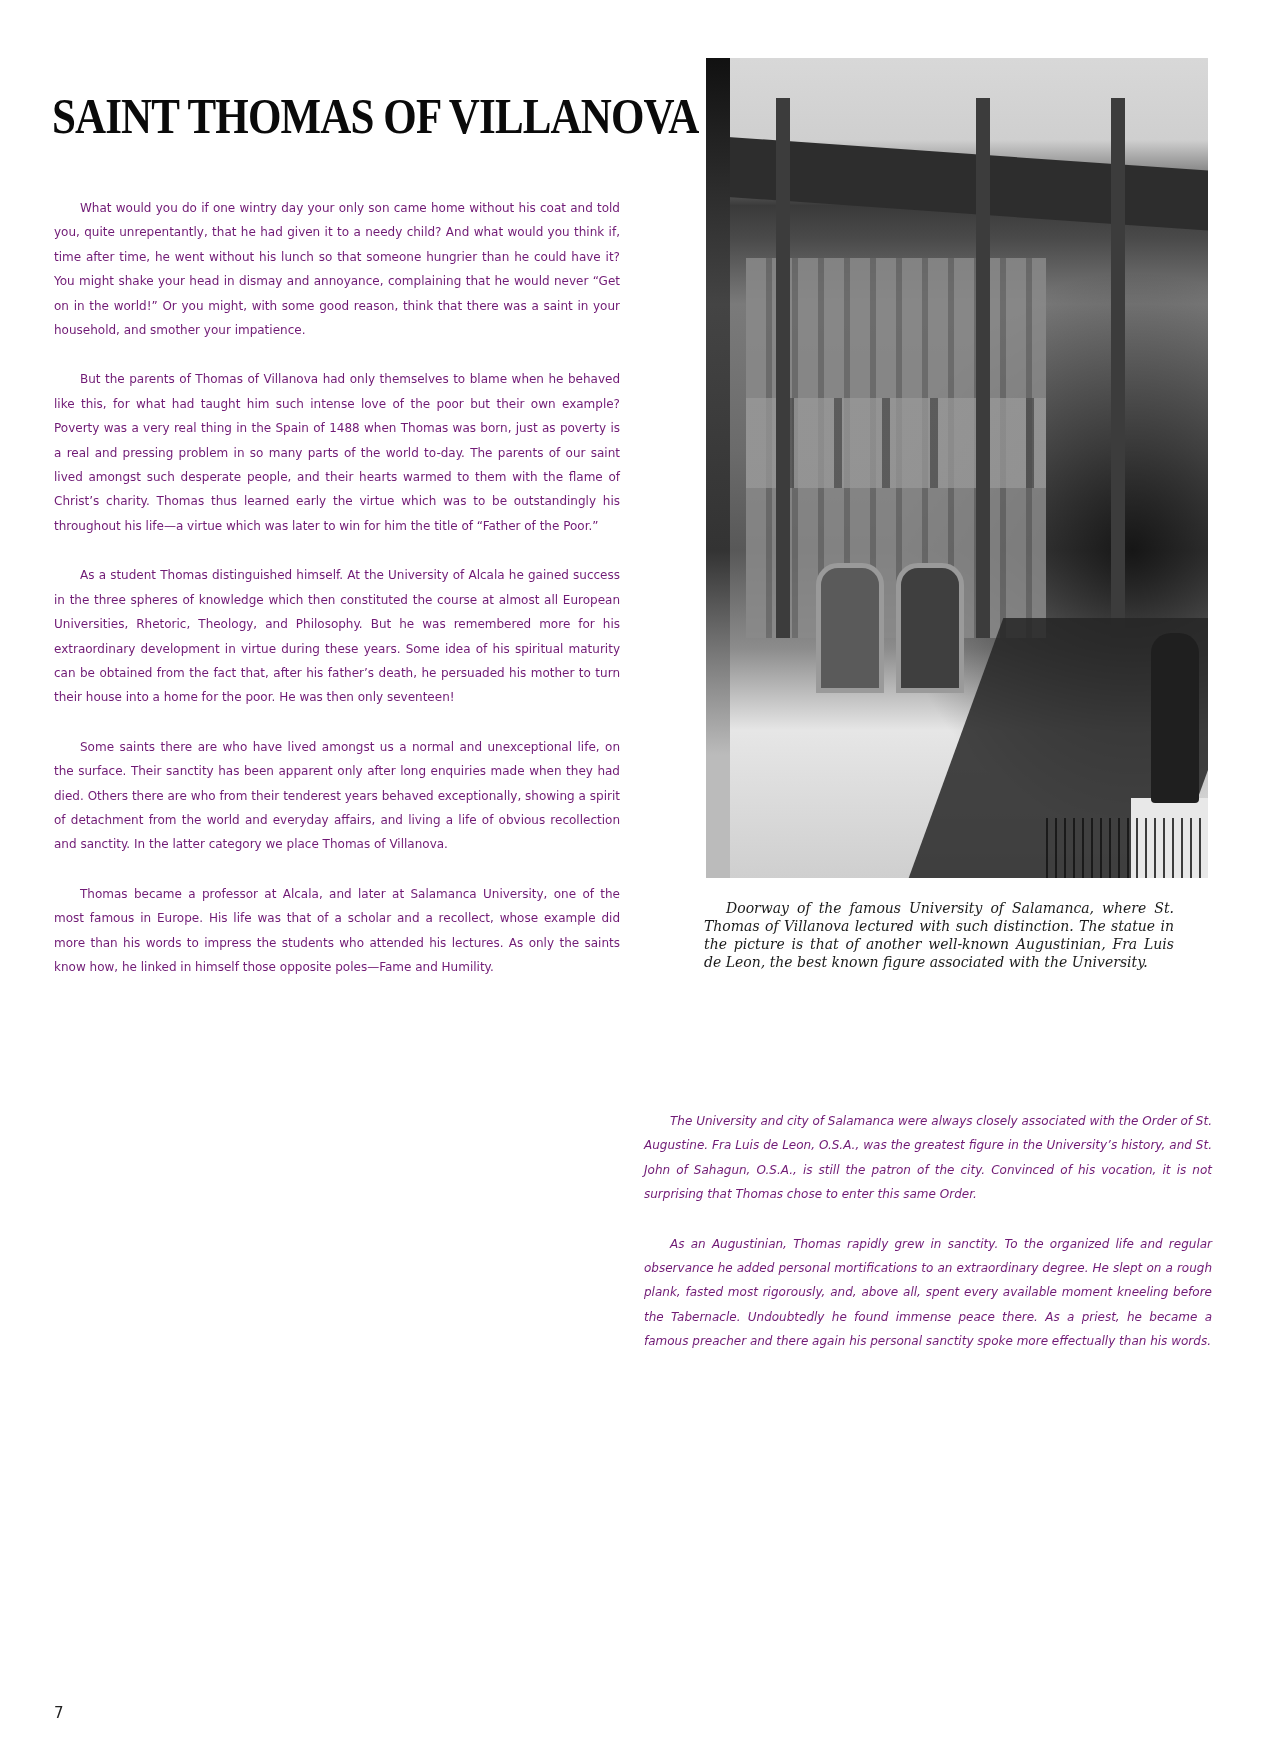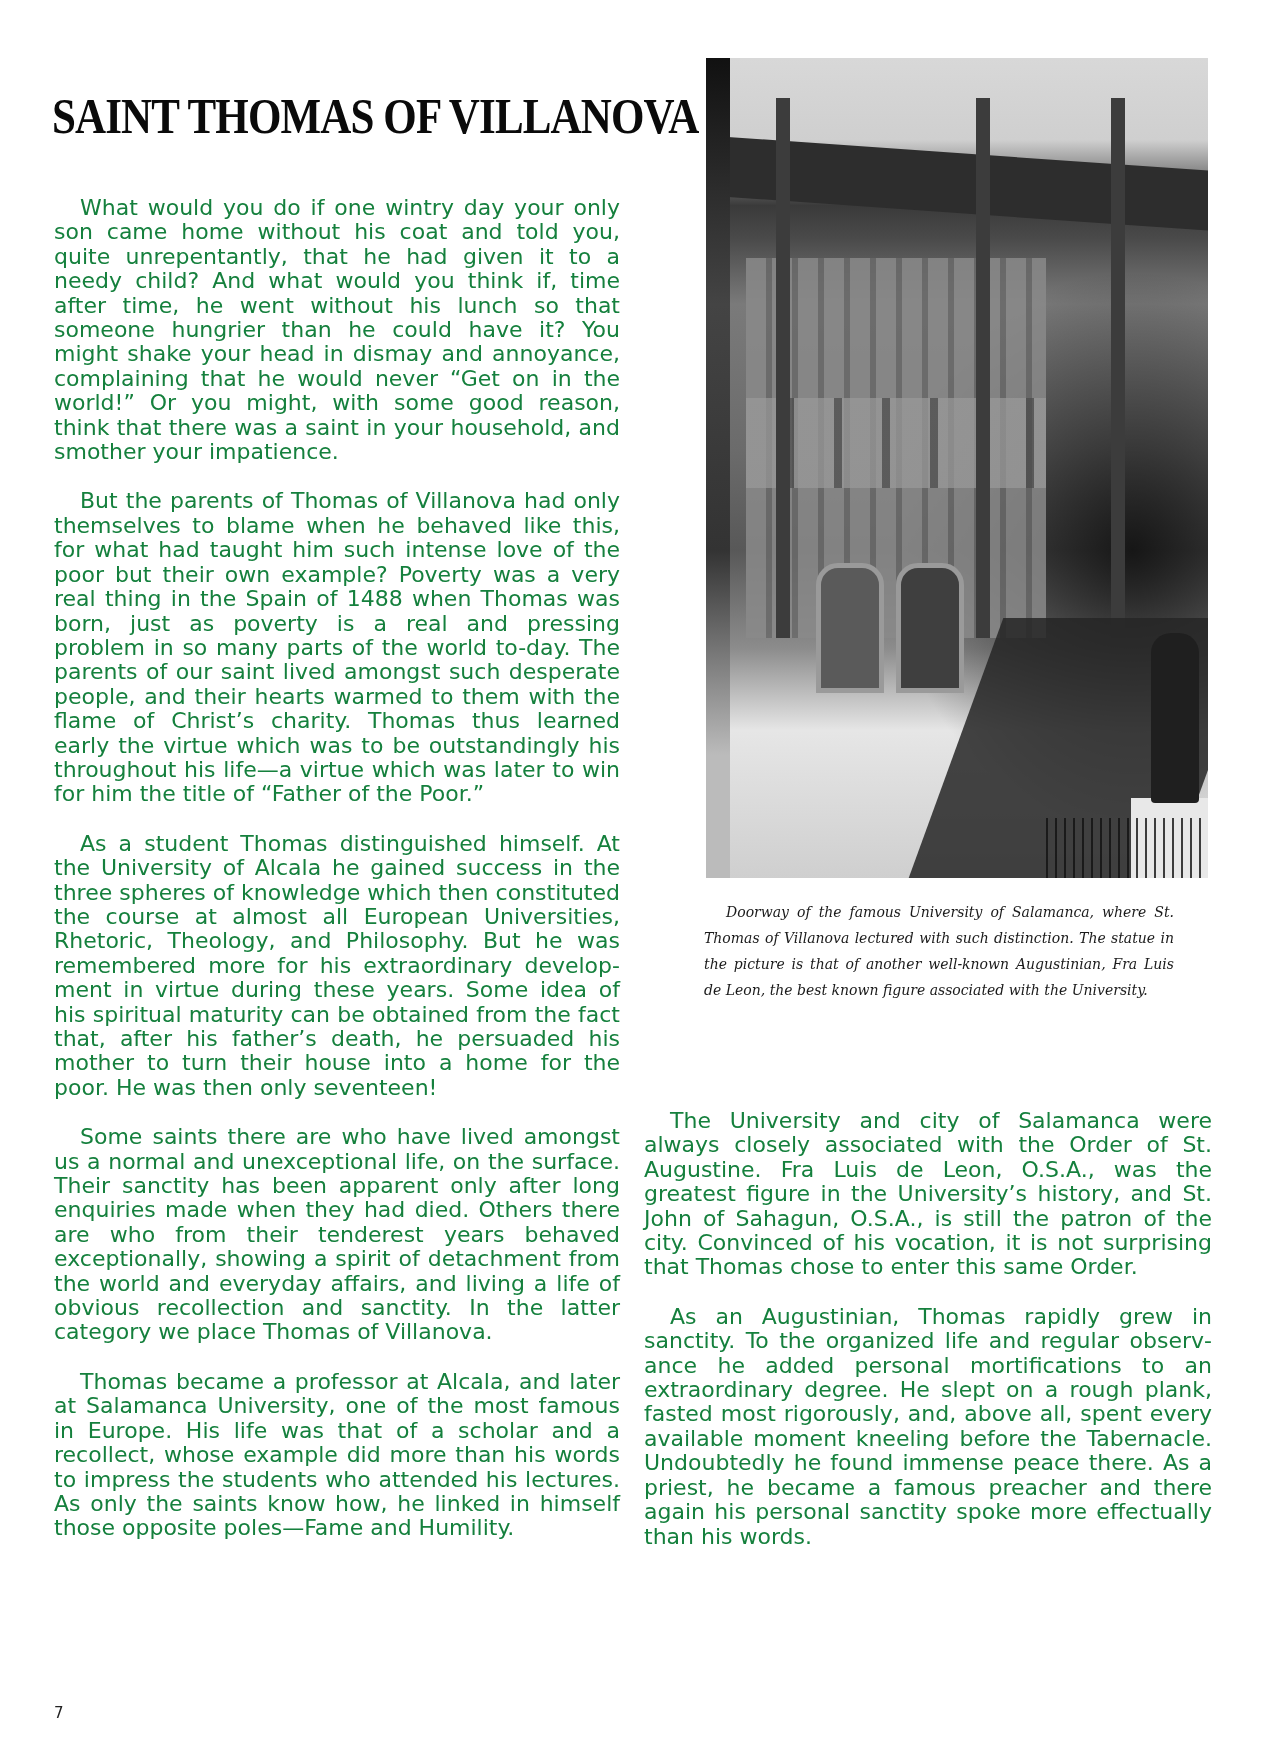--- a/index.html
+++ b/index.html
@@ -7,25 +7,25 @@
     .title {
       position: absolute; left: 52px; top: 54px; width: 580px;
       font-family: "Liberation Serif", serif; font-weight: bold;
       font-size: 50px; line-height: 56px; letter-spacing: -1px;
       transform: scaleX(0.86); transform-origin: left top;
       white-space: nowrap; color: #0a0a0a;
     }
     .col {
       position: absolute;
       font-family: "DejaVu Sans", sans-serif;
-      font-size: 22px; line-height: 24.4px;
-      text-align: justify; color: #15803d;
+      font-size: 12px; line-height: 24.4px;
+      text-align: justify; color: #701a75;
     }
     .col-left { left: 54px; top: 196px; width: 566px; }
-    .col-right { left: 644px; top: 1109px; width: 568px; }
+    .col-right { left: 644px; top: 1109px; width: 568px; font-style: italic; }
     .col p { margin: 0 0 25px 0; text-indent: 26px; hyphens: manual; }
     .photo {
       position: absolute; left: 706px; top: 58px; width: 502px; height: 820px;
       background:
         radial-gradient(ellipse at 85% 60%, rgba(0,0,0,0.75) 0%, rgba(0,0,0,0) 40%),
         linear-gradient(180deg, #d8d8d8 0%, #cfcfcf 10%, #3a3a3a 18%, #4a4a4a 22%, #7a7a7a 30%, #6b6b6b 48%, #585858 60%, #8c8c8c 72%, #e6e6e6 82%, #cfcfcf 100%);
       overflow: hidden;
     }
     .photo .roof { position: absolute; left: 0; top: 95px; width: 100%; height: 60px; background: #2d2d2d; transform: skewY(4deg); }
     .photo .facade { position: absolute; left: 40px; top: 200px; width: 300px; height: 380px; background: repeating-linear-gradient(90deg, #8a8a8a 0 20px, #6a6a6a 20px 26px), #7a7a7a; opacity: 0.85; }
@@ -38,21 +38,21 @@
     .photo .pillar.p2 { left: 270px; }
     .photo .pillar.p3 { left: 405px; }
     .photo .shadow { position: absolute; left: 250px; top: 560px; width: 260px; height: 260px; background: #262626; transform: skewX(-20deg); opacity: 0.85; }
     .photo .statue { position: absolute; left: 445px; top: 575px; width: 48px; height: 170px; background: #1f1f1f; border-radius: 20px 20px 4px 4px; }
     .photo .pedestal { position: absolute; left: 425px; top: 740px; width: 80px; height: 80px; background: #e8e8e8; }
     .photo .railing { position: absolute; left: 340px; top: 760px; width: 162px; height: 60px; background: repeating-linear-gradient(90deg, #111 0 2px, transparent 2px 9px); opacity: 0.8; }
     .photo .dark-left { position: absolute; left: 0; top: 0; width: 24px; height: 820px; background: linear-gradient(180deg, #111 0%, #444 30%, #333 60%, #bbb 85%); }
     .caption {
       position: absolute; left: 704px; top: 899px; width: 470px;
       font-family: "DejaVu Serif", serif; font-style: italic;
-      font-size: 14px; line-height: 26px; text-align: justify; color: #1a1a1a;
+      font-size: 14px; line-height: 18px; text-align: justify; color: #1a1a1a;
     }
     .caption span { display: block; text-indent: 22px; }
     .page-number {
       position: absolute; left: 54px; top: 1704px;
       font-family: "DejaVu Sans", sans-serif; font-size: 15px; color: #222;
     }
   </style>
 </head>
 <body>
 

